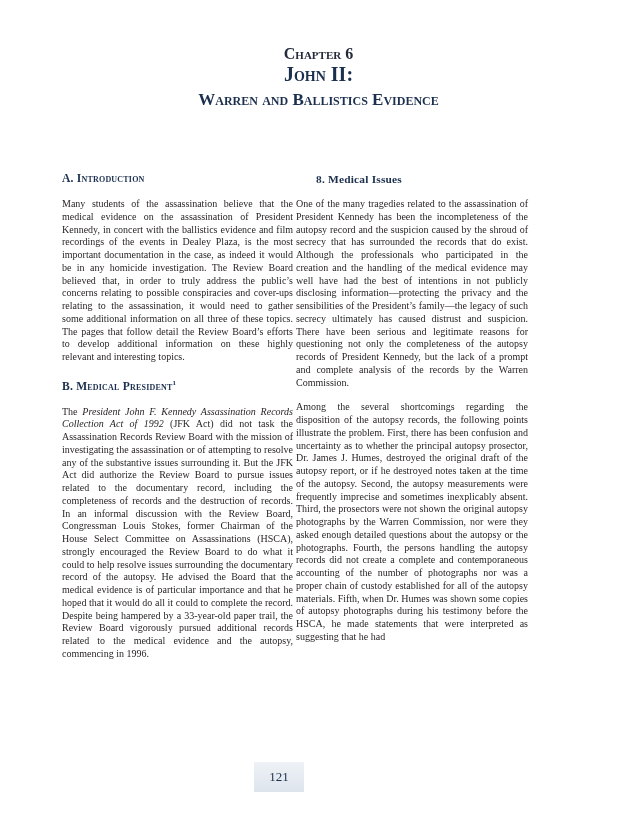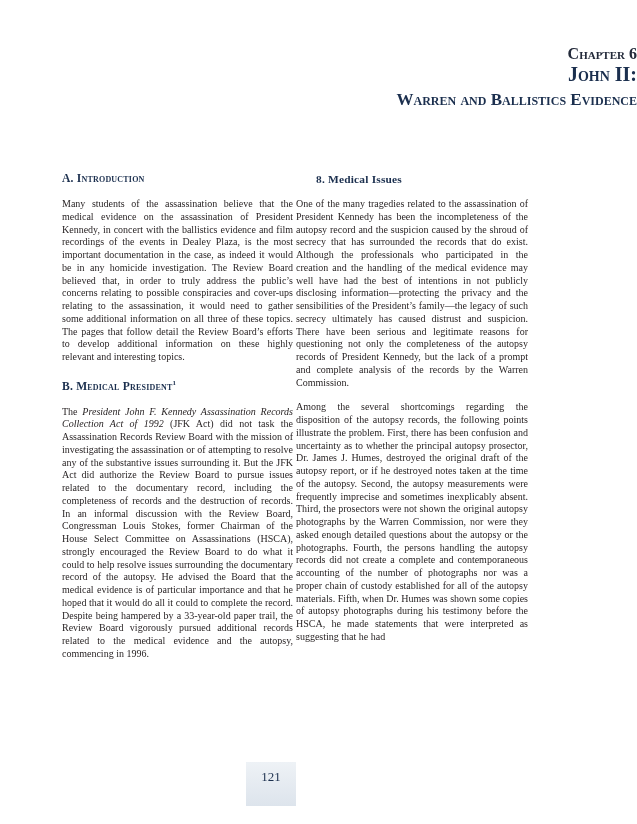--- a/index.html
+++ b/index.html
@@ -1,34 +1,34 @@
 <!DOCTYPE html>
 <html><head>
   <meta charset="utf-8">
   <style>
     html, body { margin: 0; padding: 0; background: #ffffff; }
     body { width: 637px; height: 824px; position: relative; overflow: hidden;
            font-family: "Liberation Serif", "DejaVu Serif", serif; color: #2a2526; }
-    .title-block { position: absolute; left: 0; top: 44px; width: 637px; text-align: right;
+    .title-block { position: absolute; left: 0; top: 44px; width: 637px; text-align: center;
                    color: #1b2f4e; font-weight: bold; font-variant: small-caps; }
     .chapter { font-size: 16px; line-height: 19px; color: #232a3a; }
     .part { font-size: 20px; line-height: 22px; }
     .subtitle { font-size: 17px; line-height: 21px; margin-top: 4px; }
     .col { position: absolute; top: 172px; width: 231px; }
     .col.left { left: 62px; }
     .col.right { left: 296px; width: 232px; }
     .sec-head { font-size: 11.6px; font-weight: bold; color: #1b2f4e; font-variant: small-caps;
                 line-height: 14px; margin: 0 0 12px 0; letter-spacing: 0.2px; }
     .sec-head.indent { padding-left: 20px; font-variant: normal; font-size: 11.4px; }
     .sec-head sup { font-size: 7px; }
     p { margin: 0 0 12px 0; font-size: 10px; line-height: 12.75px; text-align: justify;
         hyphens: manual; }
     p .it { font-style: italic; }
     .gap-b { margin-top: 4px; }
-    .page-num { position: absolute; left: 246px; top: 762px; width: 50px; height: 44px;
+    .page-num { position: absolute; left: 254px; top: 762px; width: 50px; height: 30px;
                 background: linear-gradient(#eef2f6, #dde4ec); color: #1b2f4e;
                 font-size: 13px; line-height: 30px; text-align: center; }
   </style>
 </head>
 <body>
 
 <div class="title-block">
   <div class="chapter">Chapter 6</div>
   <div class="part">John II:</div>
   <div class="subtitle">

